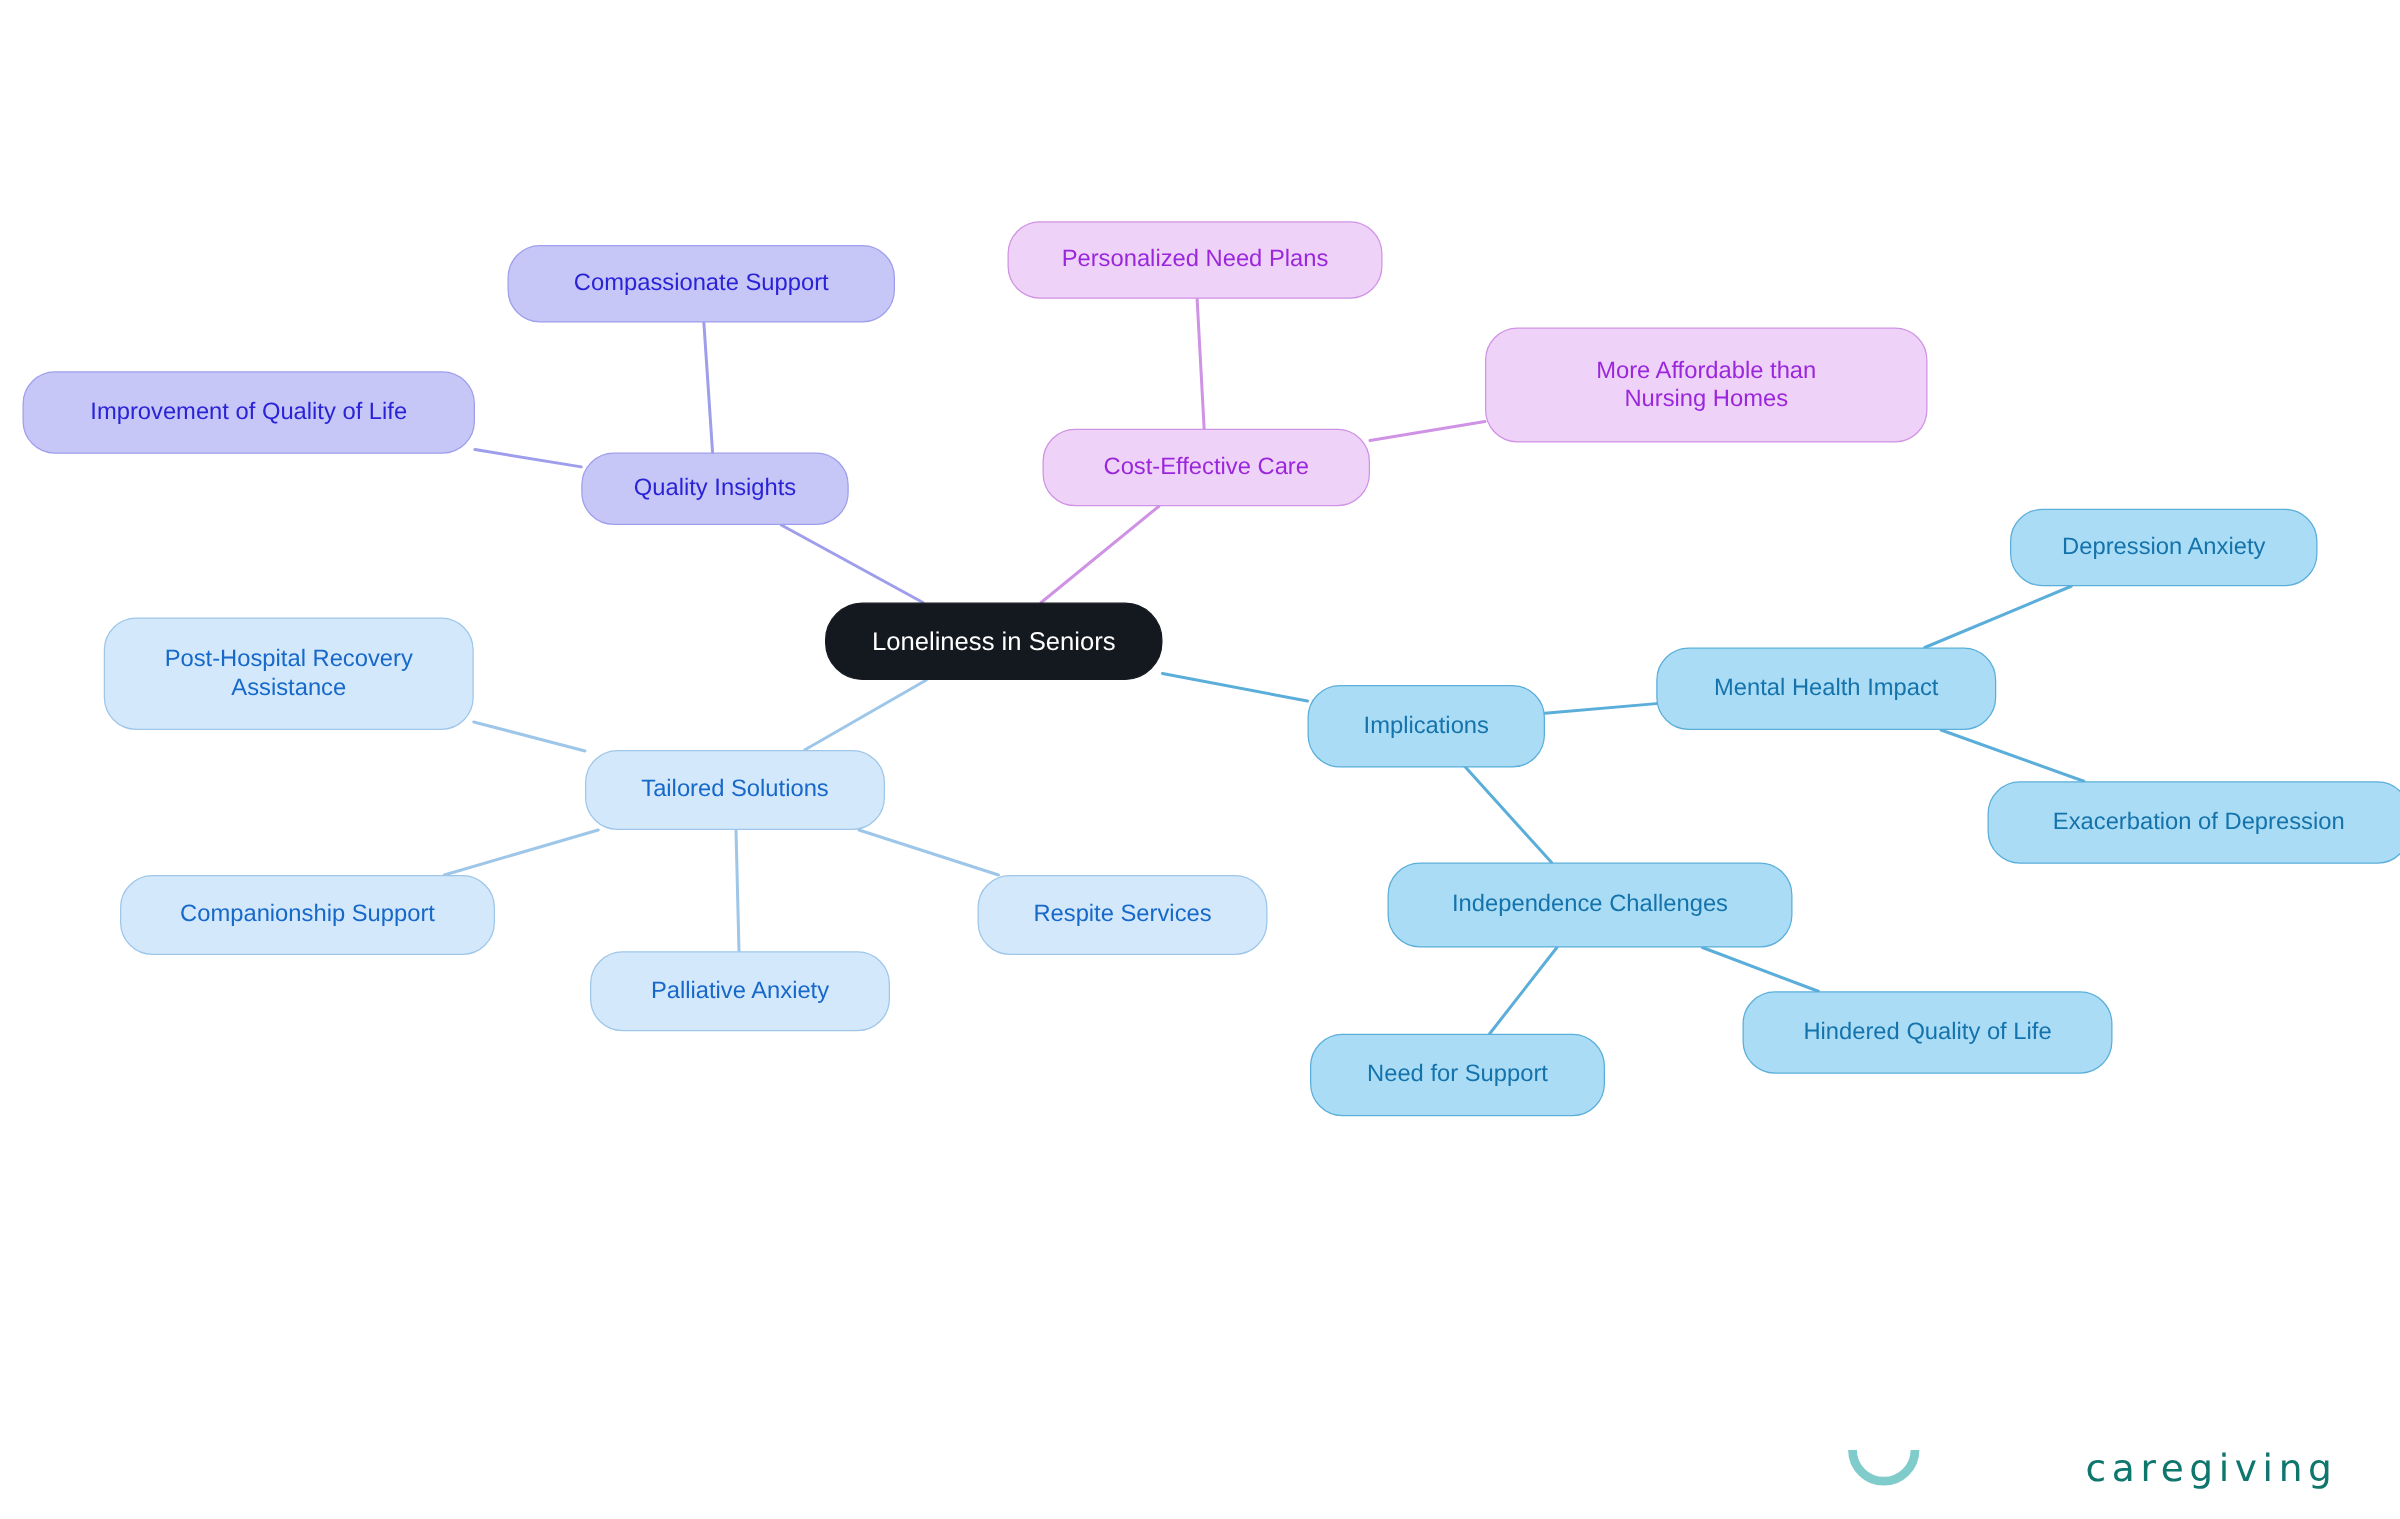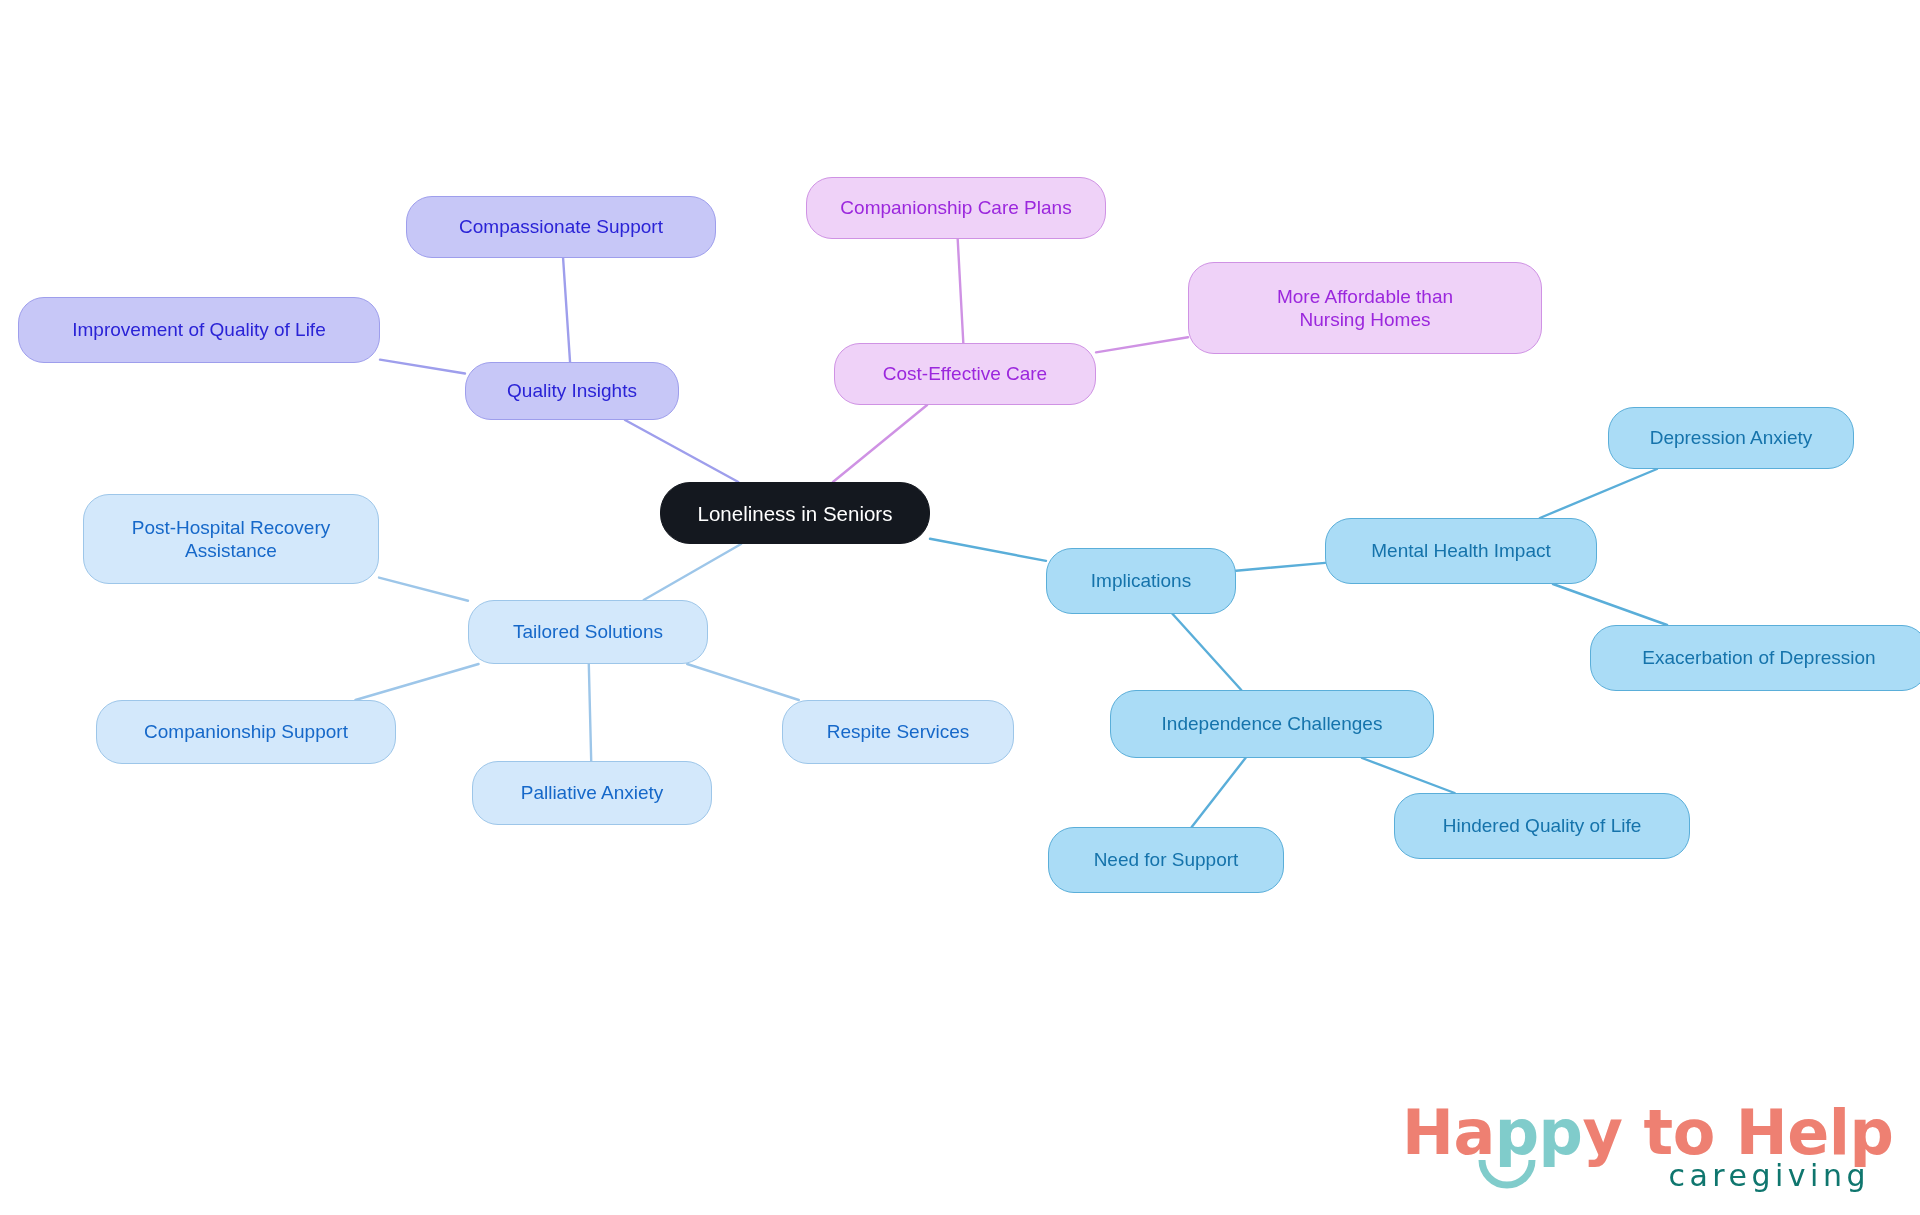--- a/index.html
+++ b/index.html
@@ -127,39 +127,38 @@
       <line x1="588.7950310559006" y1="664" x2="591.2049689440994" y2="761" stroke="#9dc6e9" stroke-width="2.4" stroke-linecap="round"></line>
       <line x1="687.2" y1="664" x2="798.8" y2="700" stroke="#9dc6e9" stroke-width="2.4" stroke-linecap="round"></line>
     </svg>
 
   <div id="nodes">
       <div class="node n-root" style="left: 660px; top: 482px; width: 270px; height: 62px;"><span>Loneliness in Seniors</span></div>
       <div class="node n-peri" style="left: 465px; top: 362px; width: 214px; height: 58px;"><span>Quality Insights</span></div>
       <div class="node n-peri" style="left: 406px; top: 196px; width: 310px; height: 62px;"><span>Compassionate Support</span></div>
       <div class="node n-peri" style="left: 18px; top: 297px; width: 362px; height: 66px;"><span>Improvement of Quality of Life</span></div>
       <div class="node n-pink" style="left: 834px; top: 343px; width: 262px; height: 62px;"><span>Cost-Effective Care</span></div>
-      <div class="node n-pink" style="left: 806px; top: 177px; width: 300px; height: 62px;"><span>Companionship Care Plans</span></div>
+      <div class="node n-pink" style="left: 806px; top: 177px; width: 300px; height: 62px;"><span>Personalized Need Plans</span></div>
       <div class="node n-pink" style="left: 1188px; top: 262px; width: 354px; height: 92px;"><span>More Affordable than
 Nursing Homes</span></div>
       <div class="node n-blue" style="left: 1046px; top: 548px; width: 190px; height: 66px;"><span>Implications</span></div>
       <div class="node n-blue" style="left: 1325px; top: 518px; width: 272px; height: 66px;"><span>Mental Health Impact</span></div>
       <div class="node n-blue" style="left: 1608px; top: 407px; width: 246px; height: 62px;"><span>Depression Anxiety</span></div>
       <div class="node n-blue" style="left: 1590px; top: 625px; width: 338px; height: 66px;"><span>Exacerbation of Depression</span></div>
       <div class="node n-blue" style="left: 1110px; top: 690px; width: 324px; height: 68px;"><span>Independence Challenges</span></div>
       <div class="node n-pale" style="left: 468px; top: 600px; width: 240px; height: 64px;"><span>Tailored Solutions</span></div>
       <div class="node n-pale" style="left: 83px; top: 494px; width: 296px; height: 90px;"><span>Post-Hospital Recovery
 Assistance</span></div>
       <div class="node n-pale" style="left: 96px; top: 700px; width: 300px; height: 64px;"><span>Companionship Support</span></div>
       <div class="node n-pale" style="left: 472px; top: 761px; width: 240px; height: 64px;"><span>Palliative Anxiety</span></div>
       <div class="node n-pale" style="left: 782px; top: 700px; width: 232px; height: 64px;"><span>Respite Services</span></div>
       <div class="node n-blue" style="left: 1048px; top: 827px; width: 236px; height: 66px; text-align: center;"><span>Need for Support</span></div>
       <div class="node n-blue" style="left: 1394px; top: 793px; width: 296px; height: 66px;"><span>Hindered Quality of Life</span></div>
     </div>
 
   <div id="logo">
-    <div class="logo-main"><span class="lg-coral">Ha</span><span class="lg-teal">pp</span><span class="lg-coral">y to Help</span></div>
     <svg id="smile" viewBox="0 0 58 34">
       <path d="M4 2 A 25 25 0 0 0 54 2" fill="none" stroke="#80cccb" stroke-width="7" stroke-linecap="butt"></path>
     </svg>
     <div class="logo-sub">caregiving</div>
   </div>
 
 </div>
 
 </body></html>

